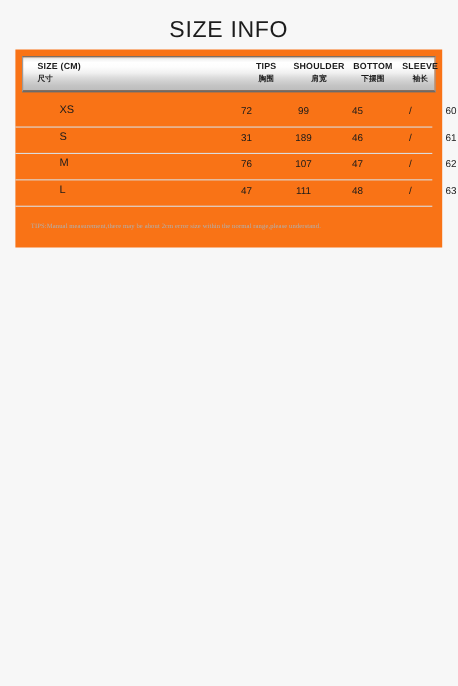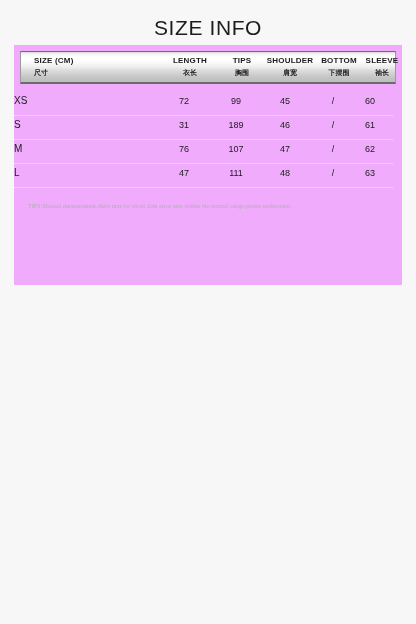--- a/index.html
+++ b/index.html
@@ -33,22 +33,22 @@
     color: #1c1c1c;
     font-family: "Liberation Sans", sans-serif;
   }
 
   
   .card {
     position: absolute;
     left: 14px;
     top: 45px;
     width: 388px;
-    height: 240px;
-    background: #f0abfc;
+    height: 180px;
+    background: #f97316;
   }
 
   
   .header-bar {
     position: absolute;
     left: 6px;
     top: 6px;
     width: 376px;
     height: 33px;
     box-sizing: border-box;
@@ -112,20 +112,21 @@
     height: 23px;
     border-bottom: 1px solid #dcdcdc;
   }
   .cell {
     position: absolute;
     top: 4px;
     font-size: 9px;
     color: #1b1b1b;
     text-align: center;
     white-space: nowrap;
+    padding-left: 40px;
   }
   .cell.size-label {
     left: 0;
     top: 3px;
     text-align: left;
     font-size: 10px;
   }
 
   
   .col-length   { left: 156px; width: 28px; }
@@ -157,24 +158,20 @@
 
     <div class="header-bar"></div>
 
     <div class="header-cells">
 
       <div class="hcell first" style="left:14px;">
         <div class="en">SIZE (CM)</div>
         <div class="cn">尺寸</div>
       </div>
 
-      <div class="hcell" style="left:142px;width:56px;">
-        <div class="en">LENGTH</div>
-        <div class="cn">衣长</div>
-      </div>
 
       <div class="hcell" style="left:194px;width:56px;">
         <div class="en">TIPS</div>
         <div class="cn">胸围</div>
       </div>
 
       <div class="hcell" style="left:228px;width:84px;">
         <div class="en">SHOULDER</div>
         <div class="cn">肩宽</div>
       </div>

